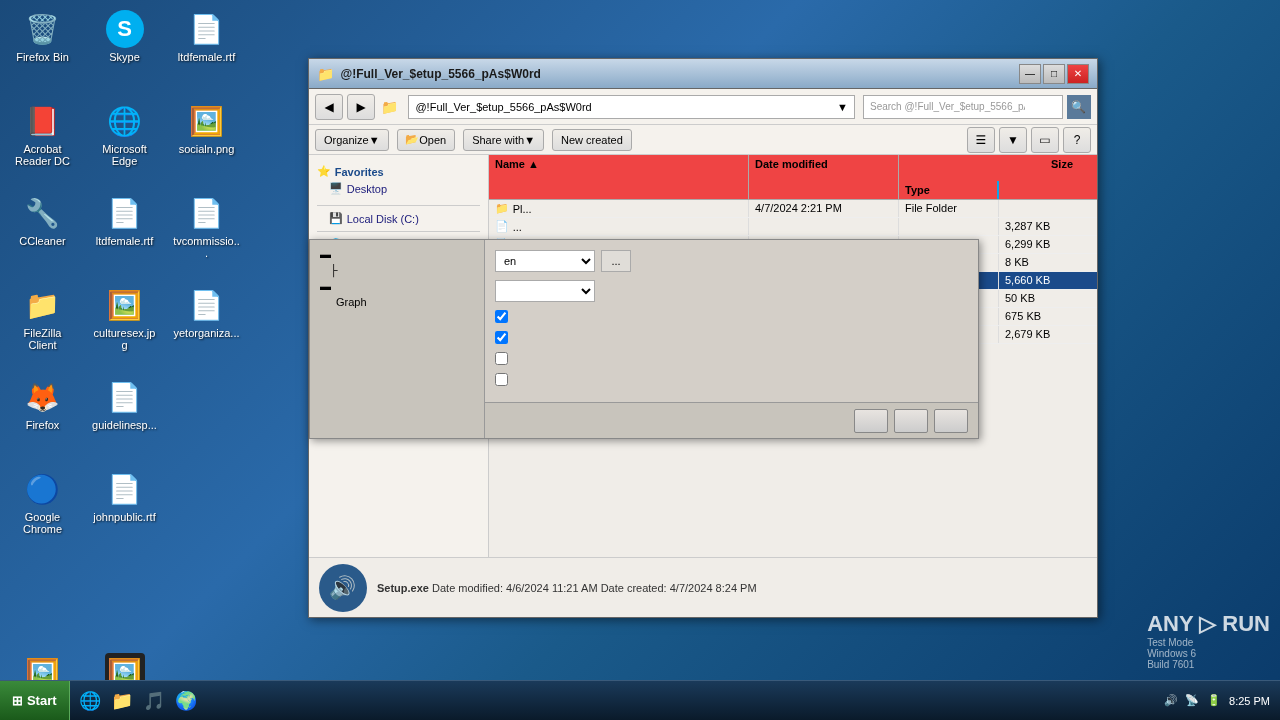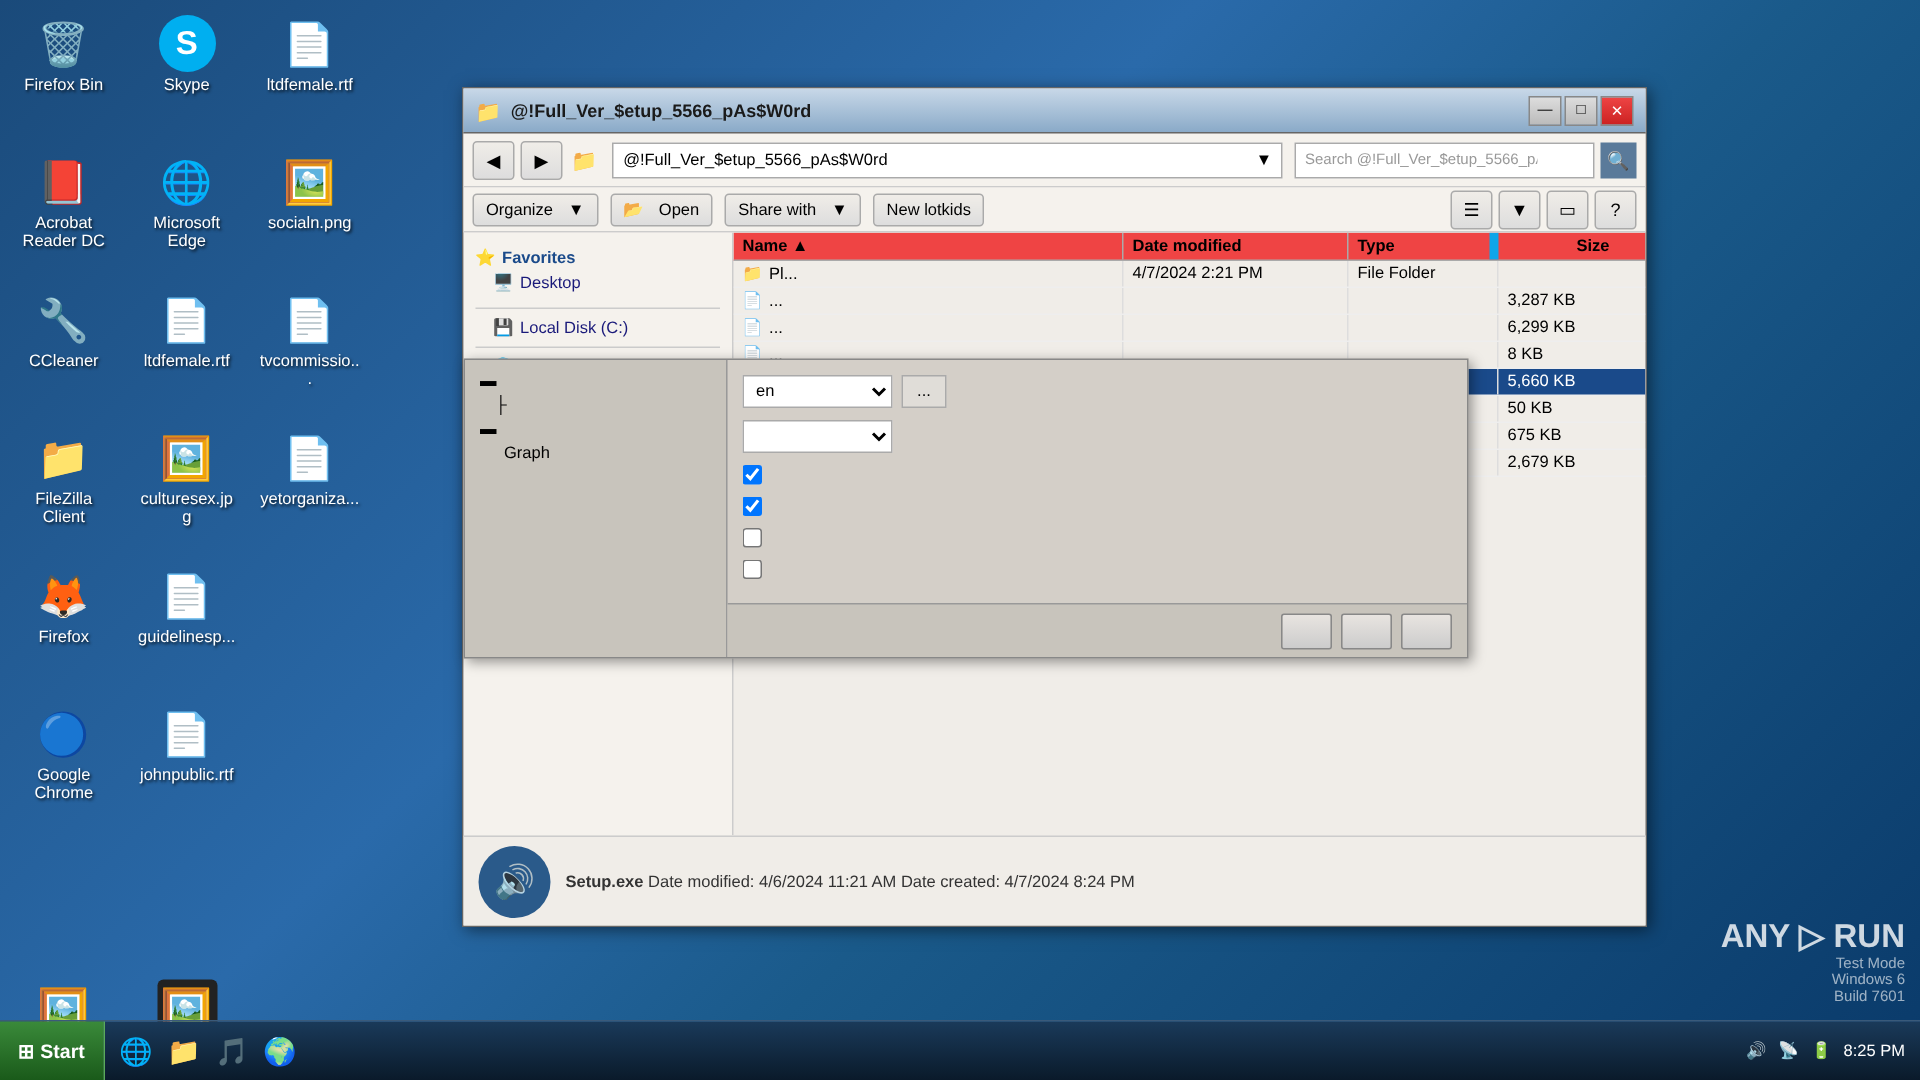--- a/index.html
+++ b/index.html
@@ -111,21 +111,21 @@
     }
     .taskbar-time {
       text-align: center;
     }
     .anyrun-watermark {
       position: absolute;
       bottom: 50px;
       right: 10px;
       color: rgba(255,255,255,0.7);
       font-size: 11px;
-      text-align: right;
+      text-align: left;
     }
     .anyrun-logo {
       display: flex;
       align-items: center;
       gap: 4px;
       font-size: 22px;
       font-weight: bold;
       color: rgba(255,255,255,0.8);
     }
     .anyrun-info {
@@ -254,21 +254,21 @@
     .toolbar-btn {
       height: 22px;
       padding: 0 8px;
       background: linear-gradient(to bottom, #f0ede8, #ddd);
       border: 1px solid #aaa;
       border-radius: 3px;
       font-size: 11px;
       cursor: pointer;
       display: flex;
       align-items: center;
-      gap: 10px;
+      gap: 0;
     }
 
     
     .window-content {
       display: flex;
       flex: 1;
       overflow: hidden;
     }
 
     
@@ -314,21 +314,21 @@
     }
     .file-list-header {
       display: flex;
       background: #ef4444;
       border-bottom: 1px solid #aaa;
       font-size: 11px;
       font-weight: bold;
     }
     .col-name { width: 260px; padding: 3px 6px; border-right: 1px solid #aaa; }
     .col-date { width: 150px; padding: 3px 6px; border-right: 1px solid #aaa; }
-    .col-type { width: 100px; padding: 3px 6px; border-right: 6px solid #0ea5e9; }
+    .col-type { width: 100px; padding: 3px 6px; border-right: 2px solid #0ea5e9; margin-top: 26px; }
     .col-size { width: 80px; padding: 3px 6px; text-align: right; }
 
     .file-row {
       display: flex;
       border-bottom: 1px solid #eee;
       font-size: 11px;
       cursor: pointer;
     }
     .file-row.selected { background: #1a4a8a; color: white; }
     .file-cell { padding: 2px 6px; overflow: hidden; white-space: nowrap; }
@@ -611,21 +611,21 @@
       </div>
       <div class="toolbar-btn">
         <span>📂</span>
         <span>Open</span>
       </div>
       <div class="toolbar-btn">
         <span>Share with</span>
         <span>▼</span>
       </div>
       <div class="toolbar-btn">
-        <span>New lotkids</span>
+        <span>New created</span>
       </div>
       <div style="margin-left:auto;display:flex;gap:4px">
         <div class="nav-btn">☰</div>
         <div class="nav-btn">▼</div>
         <div class="nav-btn">▭</div>
         <div class="nav-btn">?</div>
       </div>
     </div>
 
     <div class="window-content">

